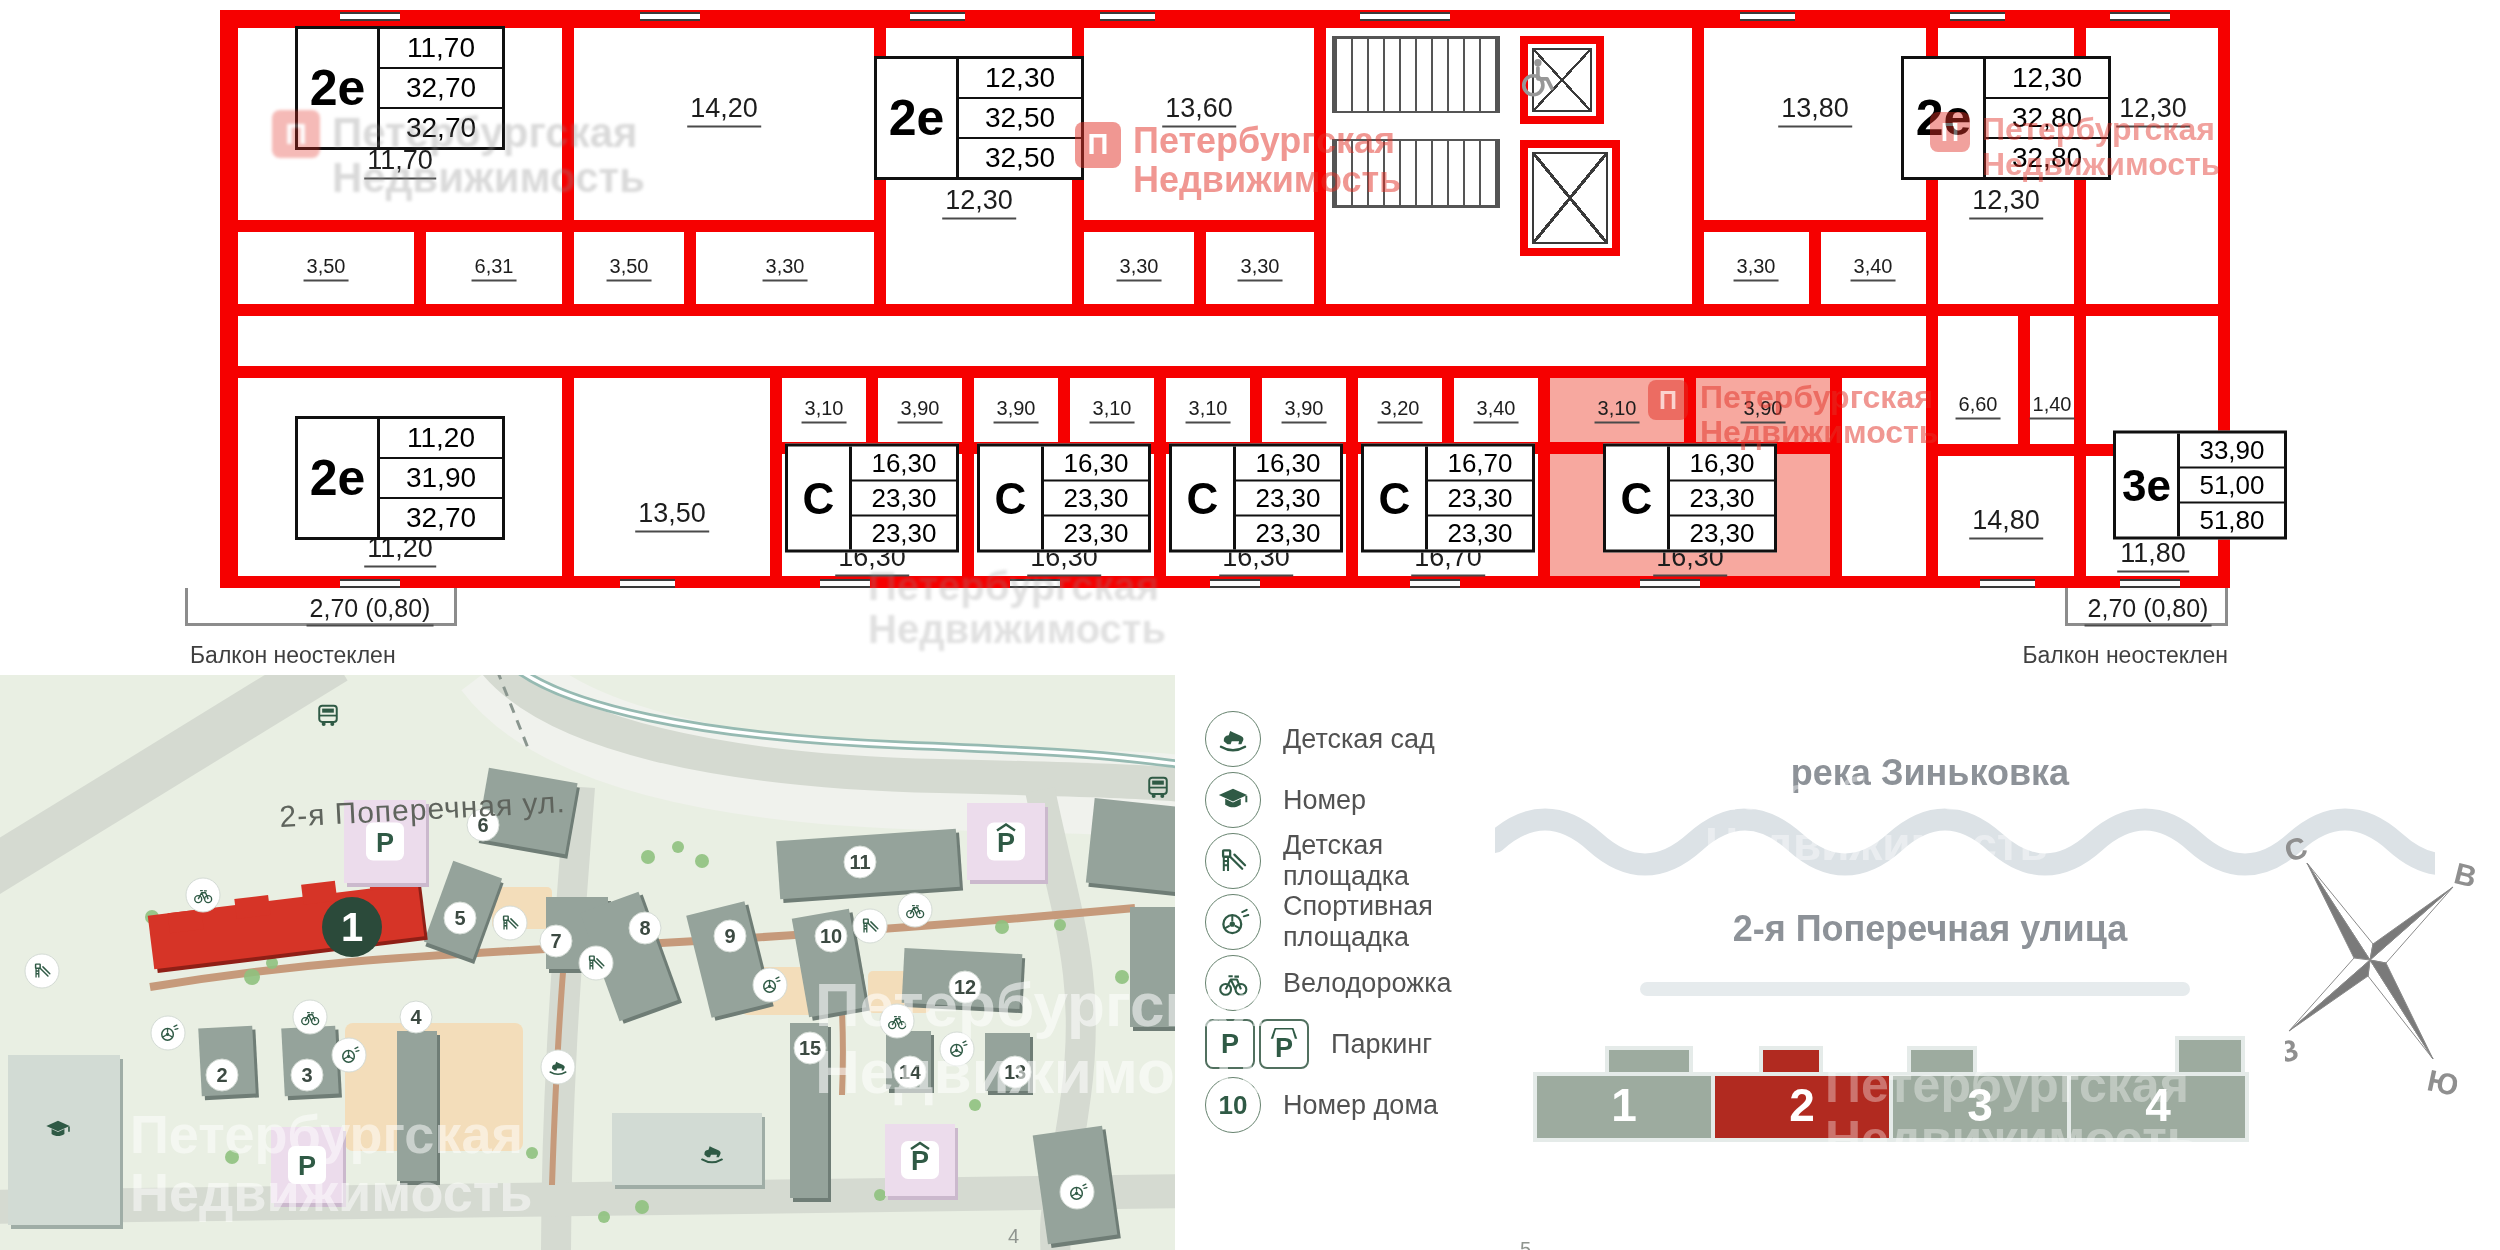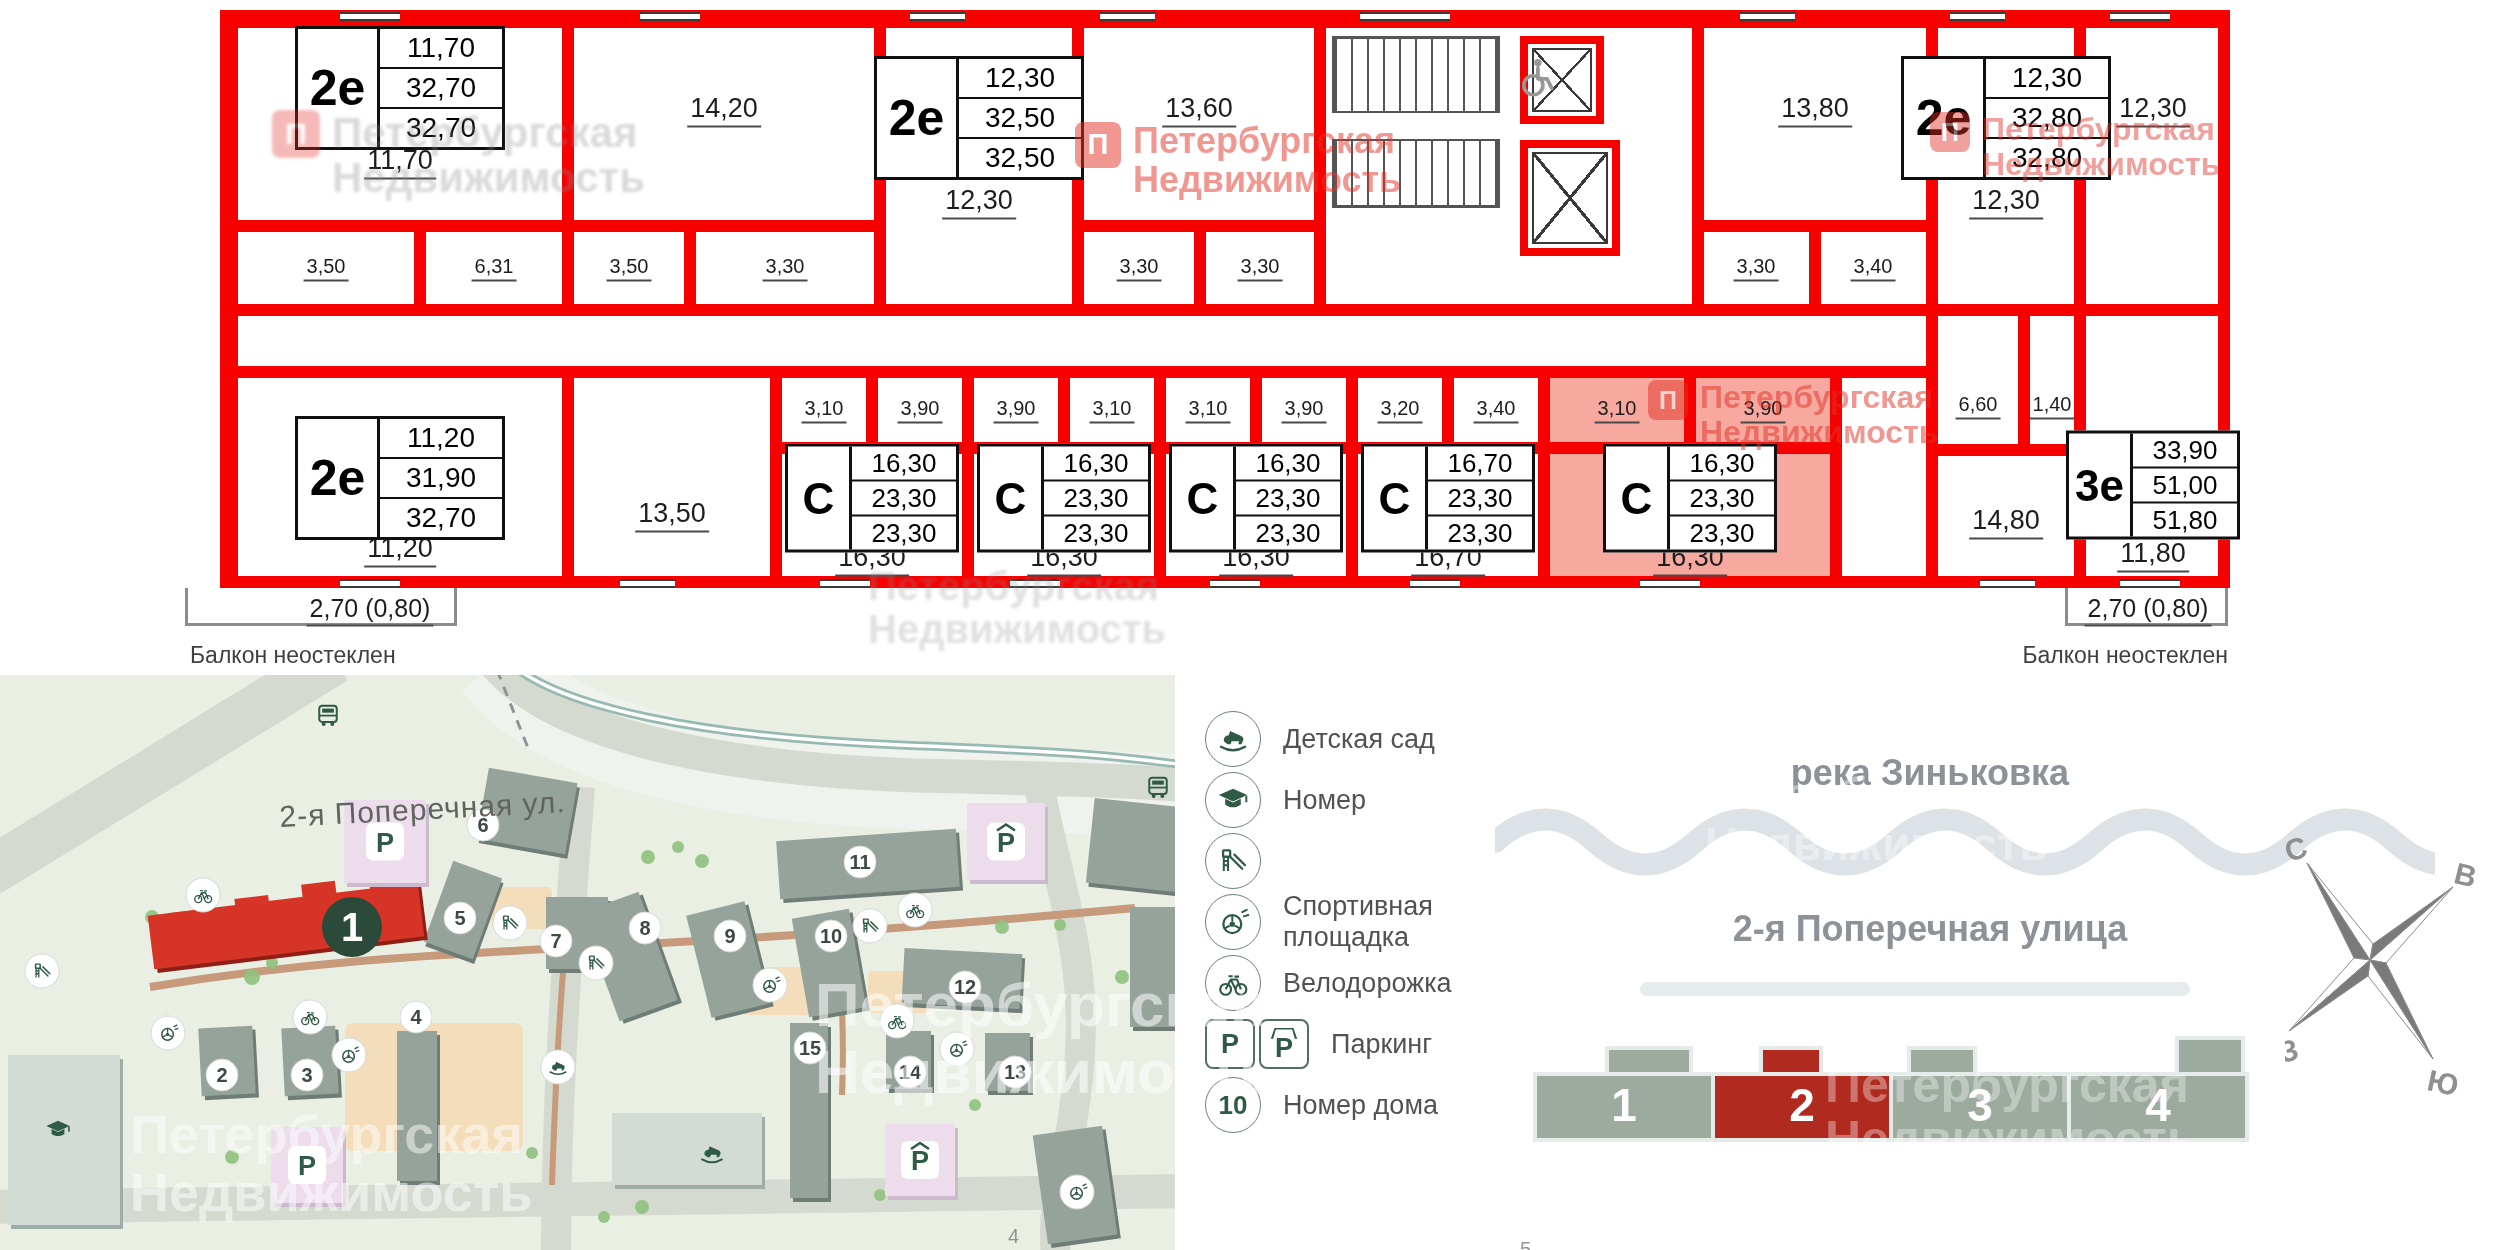--- a/index.html
+++ b/index.html
@@ -246,21 +246,21 @@
       <div class="v">16,70</div>
       <div class="v">23,30</div>
       <div class="v">23,30</div>
     </div>
     <div class="card sm" style="left: 1470px; top: 488px;">
       <div class="t">С</div>
       <div class="v">16,30</div>
       <div class="v">23,30</div>
       <div class="v">23,30</div>
     </div>
-    <div class="card sm" style="left: 1933px; top: 475px;">
+    <div class="card sm" style="left: 1980px; top: 475px;">
       <div class="t">3е</div>
       <div class="v">33,90</div>
       <div class="v">51,00</div>
       <div class="v">51,80</div>
     </div>
   </div>
 
 <svg id="map" width="1175" height="575" viewBox="0 0 1175 575">
   <defs>
     <symbol id="i-cap" viewBox="0 0 24 24">
@@ -497,20 +497,21 @@
         </svg>
       </div>
       <div class="lg-tx">Номер</div>
     </div>
     <div class="lg-row">
       <div class="lg-ic">
         <svg width="34" height="34">
           <use href="#i-slide" width="34" height="34"></use>
         </svg>
       </div>
+      <div class="lg-tx">Детская площадка</div>
     </div>
     <div class="lg-row">
       <div class="lg-ic">
         <svg width="34" height="34">
           <use href="#i-ball" width="34" height="34"></use>
         </svg>
       </div>
       <div class="lg-tx">Спортивная площадка</div>
     </div>
     <div class="lg-row">

